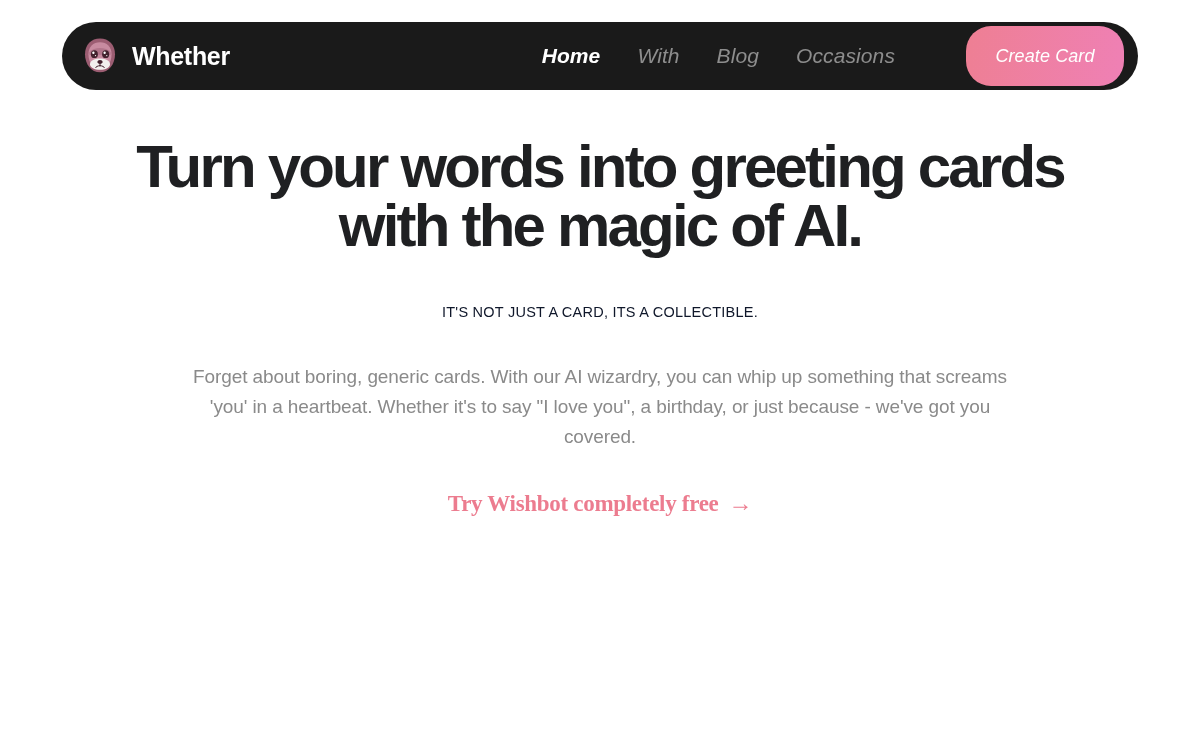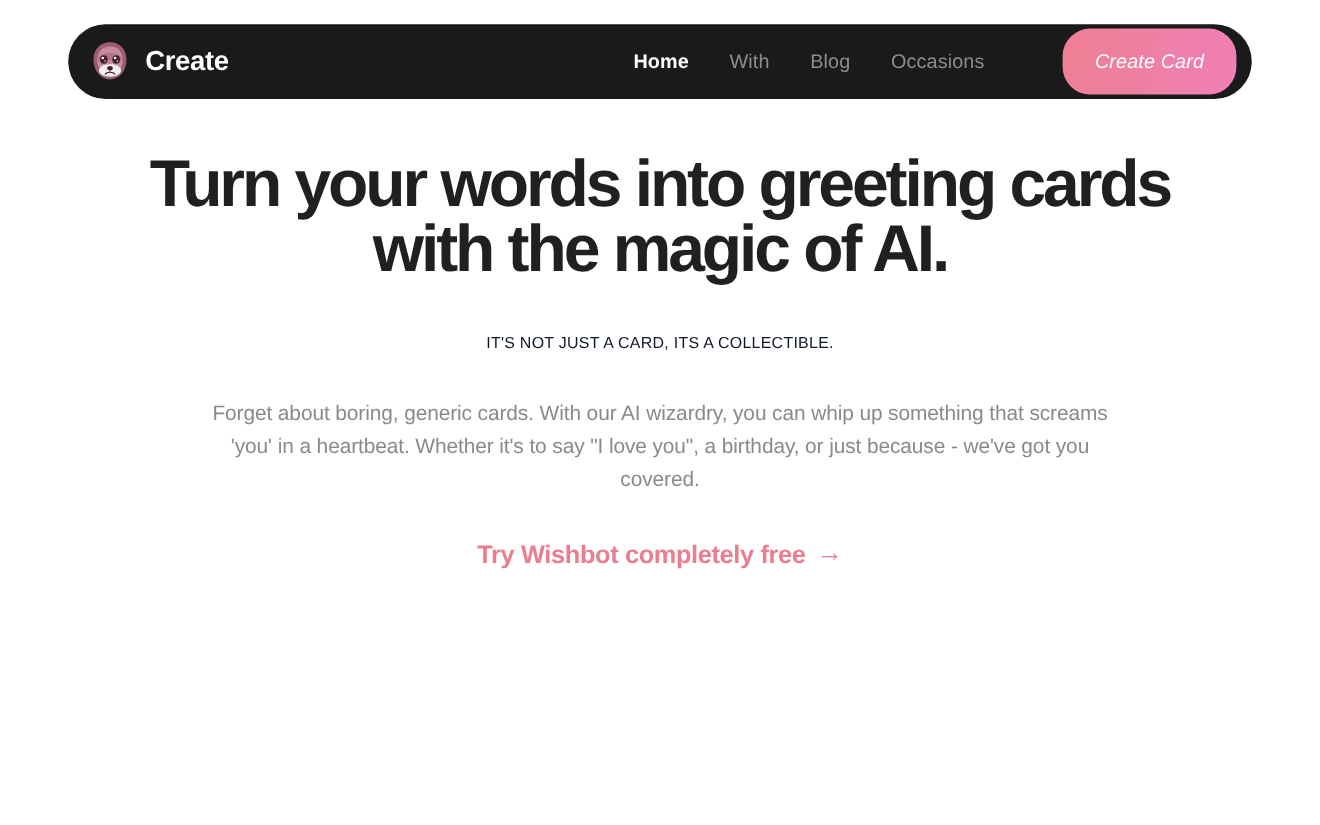--- a/index.html
+++ b/index.html
@@ -59,26 +59,27 @@
 
   .nav-links {
     margin-left: auto;
     display: flex;
     align-items: center;
     gap: 37px;
   }
 
   .nav-link {
     color: #8d8d8d;
-    font-size: 18px;
+    font-size: 21px;
     font-weight: normal;
     letter-spacing: 0.1px;
     text-decoration: none;
     white-space: nowrap;
     cursor: pointer;
+    font-style: italic;
   }
   .nav-link.active {
     color: #ffffff;
     font-weight: bold;
   }
 
   .cta-button {
     margin-left: 34px;
     width: 158px;
     height: 60px;
@@ -140,20 +141,21 @@
     display: inline-flex;
     gap: 10px;
     margin-top: 39px;
     color: #ec7c8f;
     font-size: 23px;
     font-weight: bold;
     letter-spacing: -0.3px;
     text-decoration: none;
     cursor: pointer;
     white-space: nowrap;
+    font-family: Liberation Serif, serif;
   }
   .free-arrow {
     font-size: 24px;
     font-weight: normal;
     line-height: 1;
     display: inline-block;
   }
 </style>
 </head>
 <body>
@@ -178,21 +180,21 @@
         <ellipse cx="41" cy="29" rx="5.6" ry="6.2" fill="#43222e"></ellipse>
         <circle cx="39.4" cy="26.8" r="1.9" fill="#ffffff"></circle>
         <circle cx="42.8" cy="31.2" r="1.0" fill="#ffffff"></circle>
 
         <path d="M32 36 C22 36 16 40 16 45 C16 50 23 54 32 54 C41 54 48 50 48 45 C48 40 42 36 32 36 Z" fill="#f2f0ee"></path>
 
         <path d="M32 38.5 C29.5 38.5 27.8 40 27.8 41.6 C27.8 43.2 29.6 44.6 32 44.6 C34.4 44.6 36.2 43.2 36.2 41.6 C36.2 40 34.5 38.5 32 38.5 Z" fill="#43222e"></path>
 
         <path d="M32 44.6 L32 47.5 M32 47.5 C28 47.5 25.5 49.5 25 50.5 M32 47.5 C36 47.5 38.5 49.5 39 50.5" stroke="#43222e" stroke-width="1.6" fill="none" stroke-linecap="round"></path>
       </svg>
-      <span class="brand-name">Create</span>
+      <span class="brand-name">Whether</span>
     </div>
 
     <div class="nav-links">
       <a class="nav-link active" href="#">Home</a>
       <a class="nav-link" href="#">With</a>
       <a class="nav-link" href="#">Blog</a>
       <a class="nav-link" href="#">Occasions</a>
       <button class="cta-button">Create Card</button>
     </div>
 

